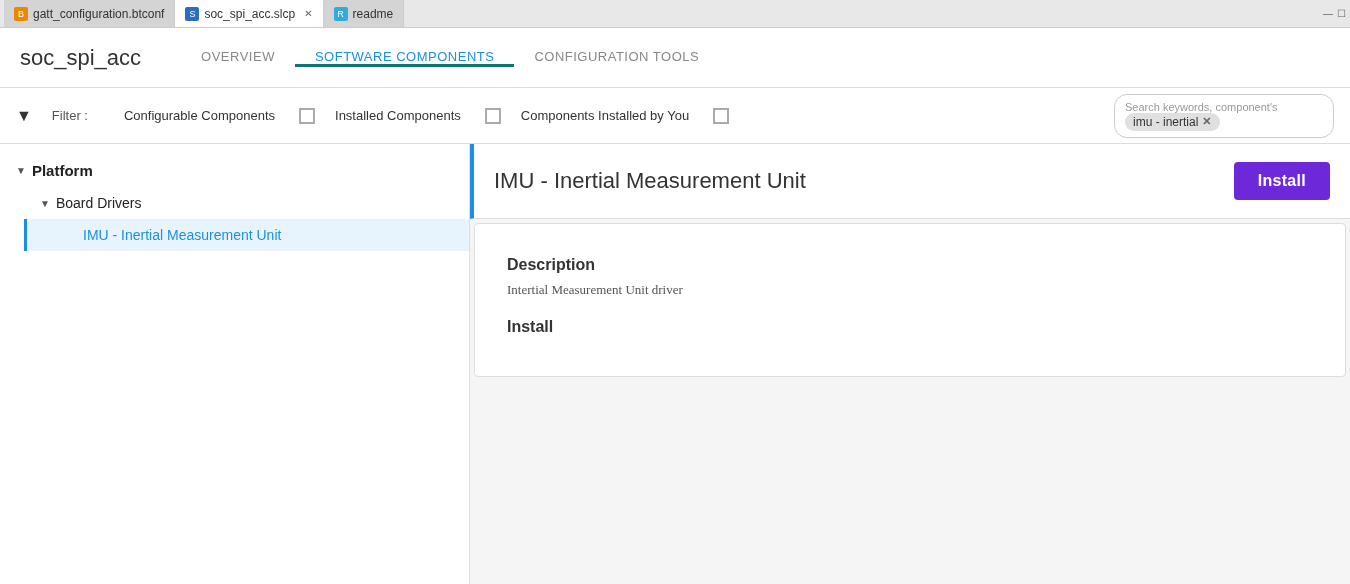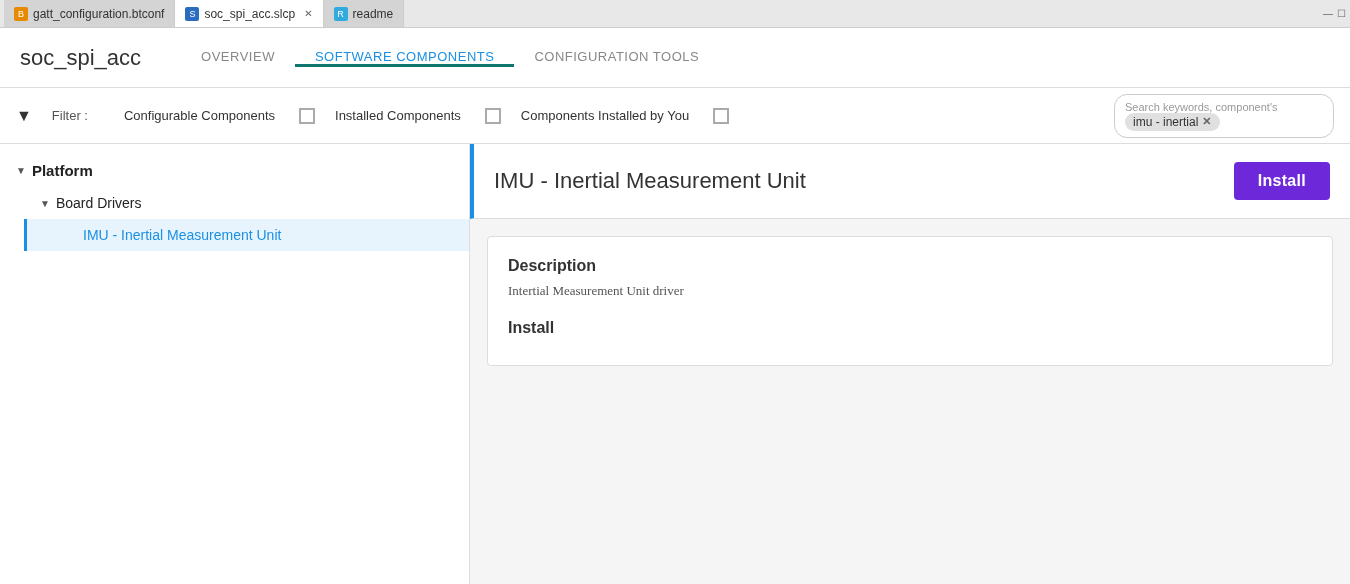--- a/index.html
+++ b/index.html
@@ -242,24 +242,24 @@
       border-radius: 4px;
       padding: 10px 24px;
       font-size: 16px;
       font-weight: 600;
       cursor: pointer;
       letter-spacing: 0.3px;
     }
 
     .component-details {
       background: #fff;
-      margin: 17px;
+      margin: 4px;
       border-radius: 4px;
       border: 1px solid #ddd;
-      padding: 20px;
+      padding: 32px;
     }
     .detail-section {
       margin-bottom: 20px;
     }
     .detail-section:last-child {
       margin-bottom: 0;
     }
     .detail-label {
       font-size: 16px;
       font-weight: 600;

